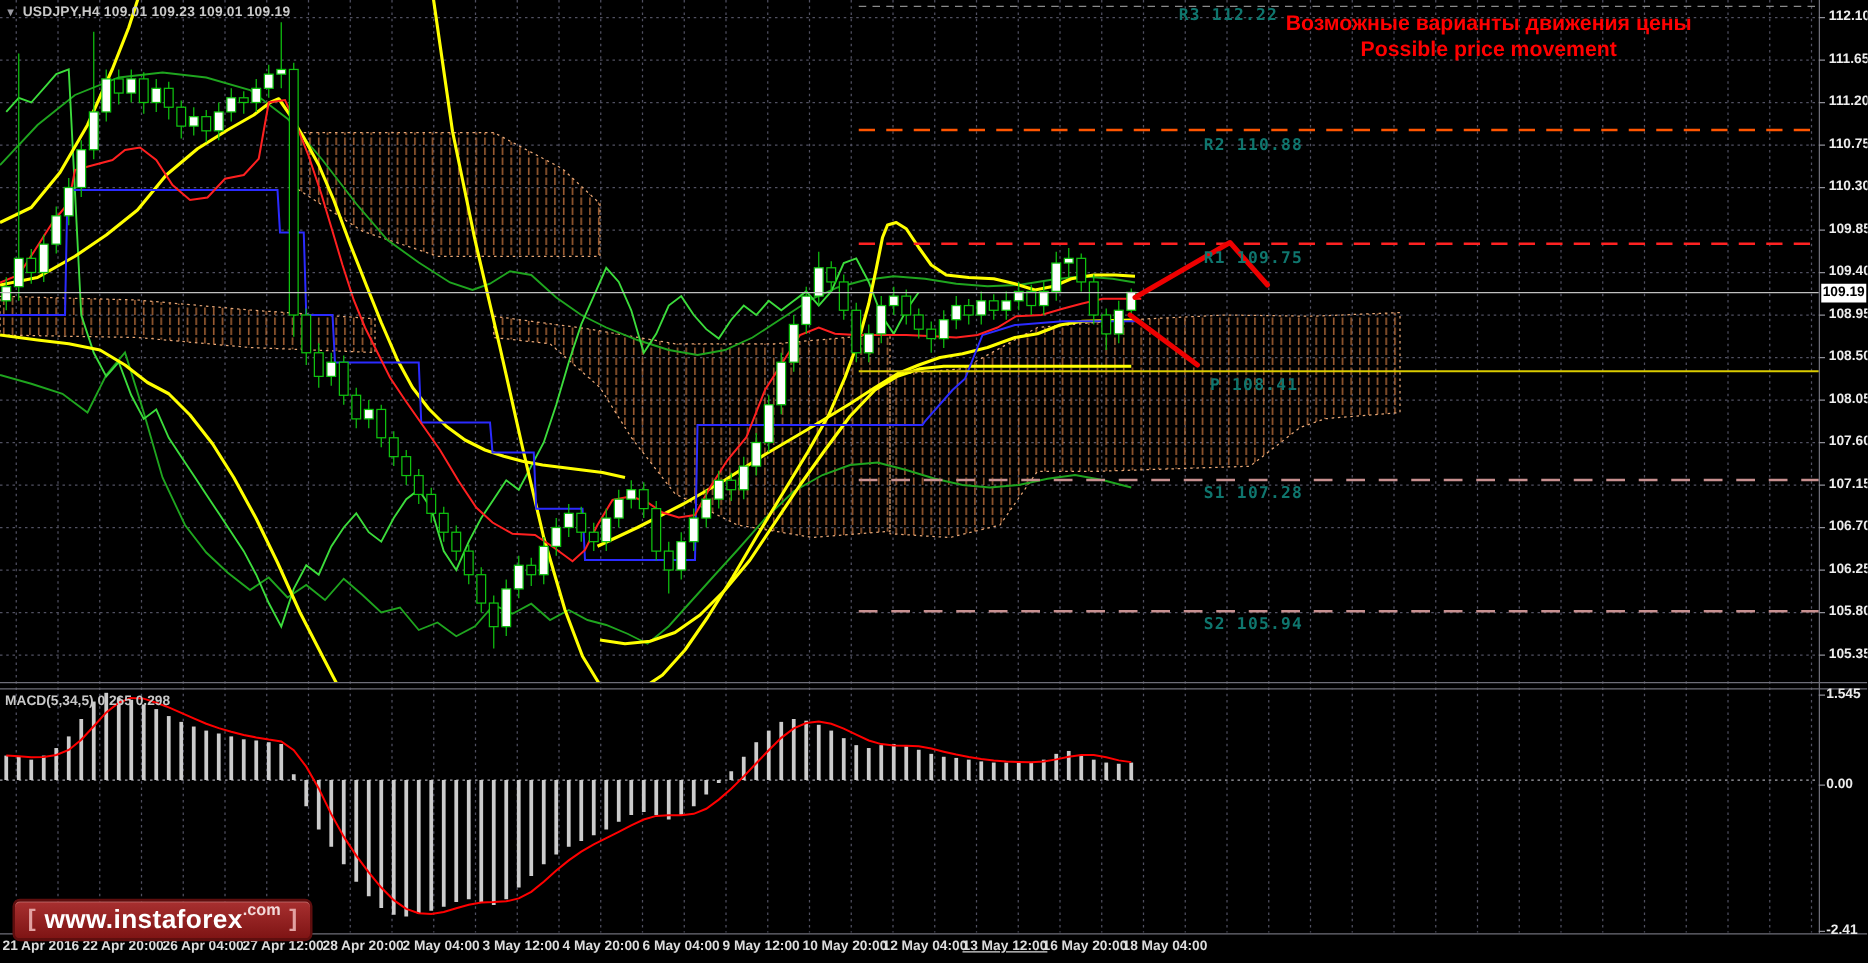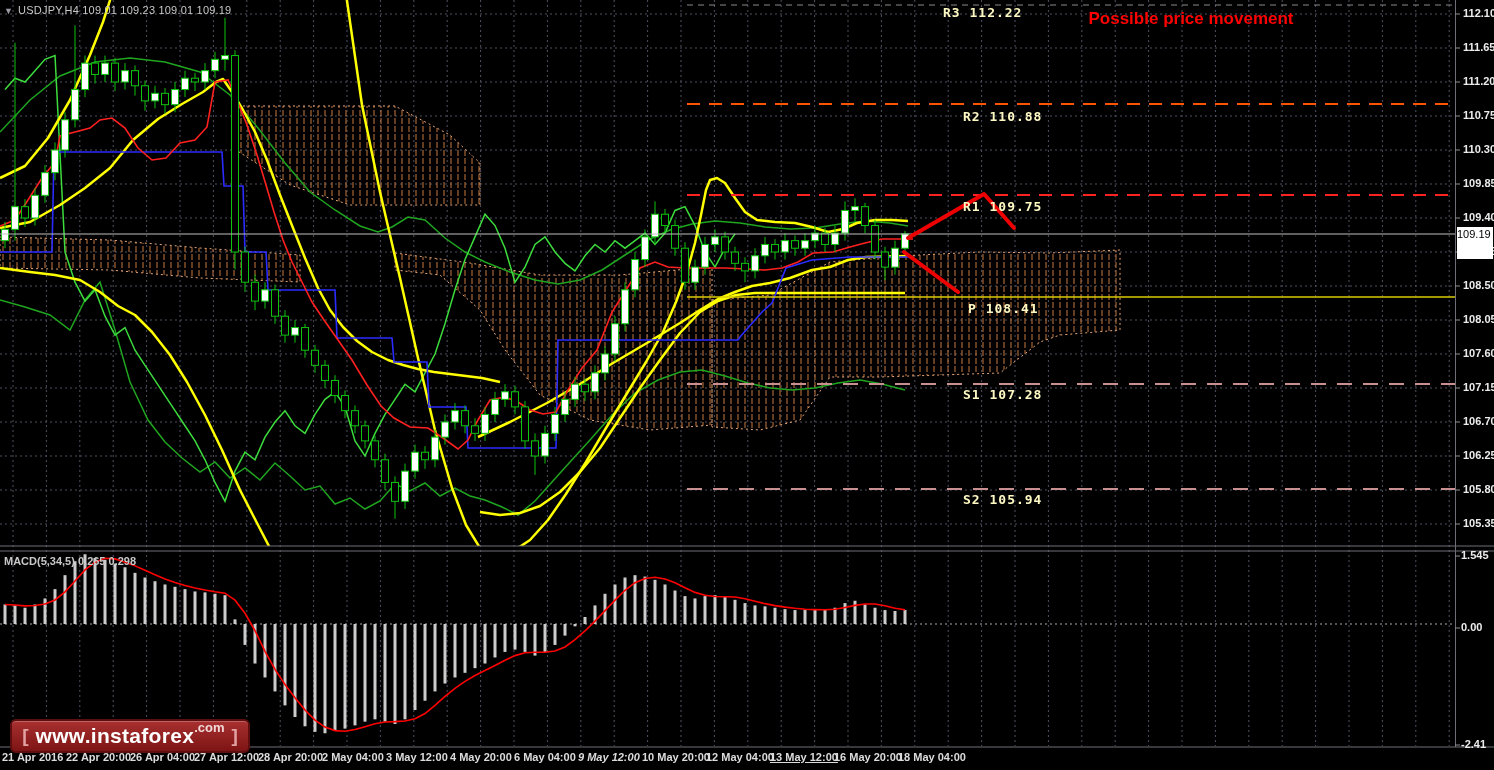--- a/index.html
+++ b/index.html
@@ -1,32 +1,32 @@
 <!DOCTYPE html>
 <html><head>
 <meta charset="utf-8">
 <style>
   html,body{margin:0;padding:0;background:#000;width:1494px;height:770px;overflow:hidden;
     font-family:"Liberation Sans",sans-serif;}
   #stage{position:relative;width:1494px;height:770px;background:#000;}
   #chart-svg{position:absolute;left:0;top:0;}
   .ovl{position:absolute;white-space:nowrap;}
-  #chart-title{left:4px;top:4px;color:#C8C8C8;font-size:11px;font-weight:normal;letter-spacing:.2px;}
+  #chart-title{left:4px;top:4px;color:#C8C8C8;font-size:11px;font-weight:bold;letter-spacing:.2px;}
   #title-tri{color:#9a9aa2;font-size:9px;margin-right:5px;}
   #annotation{left:985px;top:8px;width:412px;text-align:center;color:#FF0000;
      font-size:17px;font-weight:bold;line-height:21px;}
   #macd-label{left:4px;top:555px;color:#C8C8C8;font-size:11px;font-weight:bold;}
-  .pivot-label{position:absolute;color:#fef9c3;font-size:13px;font-weight:bold;
+  .pivot-label{position:absolute;color:#0f766e;font-size:13px;font-weight:bold;
      font-family:"DejaVu Sans Mono",monospace;letter-spacing:1px;padding-left:38px;}
   .price-tick{position:absolute;left:1463px;color:#ECECEC;font-size:11px;font-weight:bold;}
   .macd-tick{position:absolute;left:1461px;color:#ECECEC;font-size:11px;font-weight:bold;}
   .time-label{position:absolute;top:0;color:#DCDCDC;font-size:11px;font-weight:bold;}
   #time-axis{position:absolute;left:0;top:751px;width:1180px;height:18px;}
-  #cur-price{position:absolute;left:1457px;top:227px;width:36px;height:32px;background:#FFFFFF;
-     color:#000;font-size:11px;font-weight:normal;text-align:left;line-height:14px;}
+  #cur-price{position:absolute;left:1457px;top:227px;width:36px;height:15px;background:#FFFFFF;
+     color:#000;font-size:11px;font-weight:bold;text-align:center;line-height:14px;}
   #logo{position:absolute;left:10px;top:719px;width:240px;height:34px;border-radius:6px;
      background:linear-gradient(#A83030,#7E1414);border:2px solid #5E0E0E;
      box-shadow:inset 0 1px 0 rgba(255,255,255,.25);box-sizing:border-box;
      display:flex;align-items:center;justify-content:center;}
   .logo-bracket{color:#E2A2A2;font-size:19px;font-weight:bold;margin:0 7px;}
   #logo-main{color:#FFFFFF;font-size:21px;font-weight:bold;letter-spacing:.3px;}
   #logo-suffix{color:#F2DADA;font-size:13px;font-weight:bold;align-self:flex-end;margin-bottom:16px;}
 </style>
 </head>
 <body>
@@ -444,20 +444,21 @@
         <line x1="1455" y1="524.0002999999999" x2="1460" y2="524.0002999999999"></line>
         <line x1="1455" y1="556" x2="1460" y2="556"></line>
         <line x1="1455" y1="628" x2="1460" y2="628"></line>
         <line x1="1455" y1="745" x2="1460" y2="745"></line>
       </g>
     </svg>
 
   <div class="ovl" id="chart-title"><span id="title-tri">▼</span><span>USDJPY,H4 109.01 109.23 109.01 109.19</span></div>
 
   <div class="ovl" id="annotation">
+    <div>Возможные варианты движения цены</div>
     <div>Possible price movement</div>
   </div>
 
   <div class="ovl" id="macd-label">MACD(5,34,5) 0.265 0.298</div>
 
   <div id="pivot-labels">
       <span class="pivot-label" style="left: 905px; top: 5px;">R3 112.22</span>
       <span class="pivot-label" style="left: 925px; top: 109px;">R2 110.88</span>
       <span class="pivot-label" style="left: 925px; top: 199px;">R1 109.75</span>
       <span class="pivot-label" style="left: 930px; top: 301px;">P 108.41</span>
@@ -490,21 +491,21 @@
   <div id="time-axis">
       <span class="time-label" style="left: 2px;">21 Apr 2016</span>
       <span class="time-label" style="left: 66px;">22 Apr 20:00</span>
       <span class="time-label" style="left: 130px;">26 Apr 04:00</span>
       <span class="time-label" style="left: 194px;">27 Apr 12:00</span>
       <span class="time-label" style="left: 258px;">28 Apr 20:00</span>
       <span class="time-label" style="left: 322px;">2 May 04:00</span>
       <span class="time-label" style="left: 386px;">3 May 12:00</span>
       <span class="time-label" style="left: 450px;">4 May 20:00</span>
       <span class="time-label" style="left: 514px;">6 May 04:00</span>
-      <span class="time-label" style="left: 578px; font-style: italic;">9 May 12:00</span>
+      <span class="time-label" style="left: 578px;">9 May 12:00</span>
       <span class="time-label" style="left: 642px;">10 May 20:00</span>
       <span class="time-label" style="left: 706px;">12 May 04:00</span>
       <span class="time-label" style="left: 770px; text-decoration: underline;">13 May 12:00</span>
       <span class="time-label" style="left: 834px;">16 May 20:00</span>
       <span class="time-label" style="left: 898px;">18 May 04:00</span>
     </div>
 
   <div id="cur-price">109.19</div>
 
   <div id="logo">

